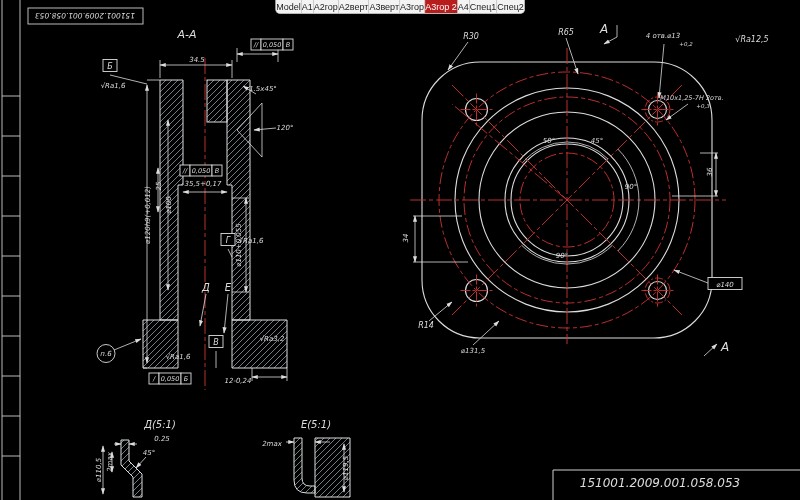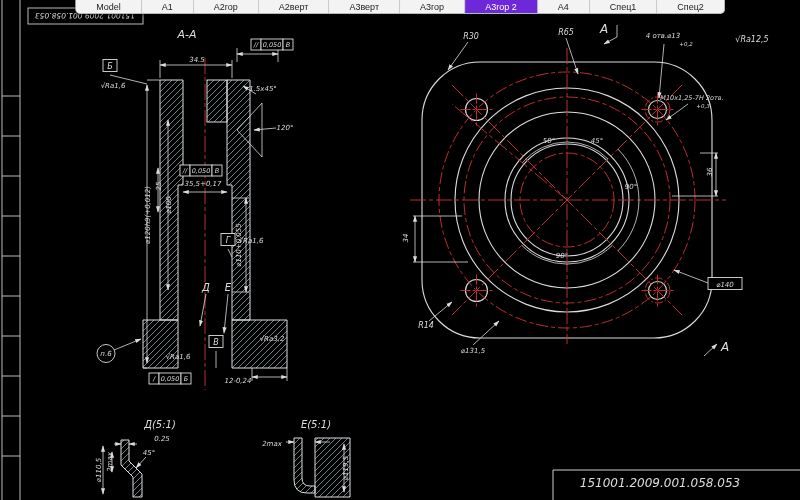--- a/index.html
+++ b/index.html
@@ -4,25 +4,25 @@
 <style>
   html,body{margin:0;padding:0;}
   body{width:800px;height:500px;background:#000;overflow:hidden;position:relative;
        font-family:"DejaVu Sans",sans-serif;}
   #drawing{position:absolute;top:0;left:0;}
   #drawing text{font-family:"DejaVu Sans",sans-serif;}
   #tabbar{position:absolute;top:0;left:50%;transform:translateX(-50%);display:flex;
           background:#e9e9e9;border:1px solid #b8b8b8;border-top:none;
           border-radius:0 0 5px 5px;overflow:hidden;height:13px;
           box-shadow:0 1px 3px rgba(0,0,0,.6);}
-  .tab{font:9px "Liberation Sans",sans-serif;color:#222;padding:0 20px;
+  .tab{font:9px "Liberation Sans",sans-serif;color:#222;padding:0 0;
        border-right:1px solid #c6c6c6;display:flex;align-items:center;
        background:#f3f3f3;white-space:nowrap;cursor:default;}
   .tab:last-child{border-right:none;}
-  .tab.active{background:#6d28d9;color:#fff;}
+  .tab.active{background:#b91c1c;color:#fff;}
 </style>
 </head>
 <body>
 
 <svg id="drawing" width="800" height="500" viewBox="0 0 800 500">
   <defs>
     <pattern id="hatch" patternUnits="userSpaceOnUse" width="6" height="6">
       <path d="M0,6 L6,0" stroke="#9fb4bd" stroke-width="0.7"></path>
     </pattern>
     <marker id="aw" viewBox="0 0 10 10" refX="9" refY="5" markerWidth="8" markerHeight="8" orient="auto-start-reverse">

